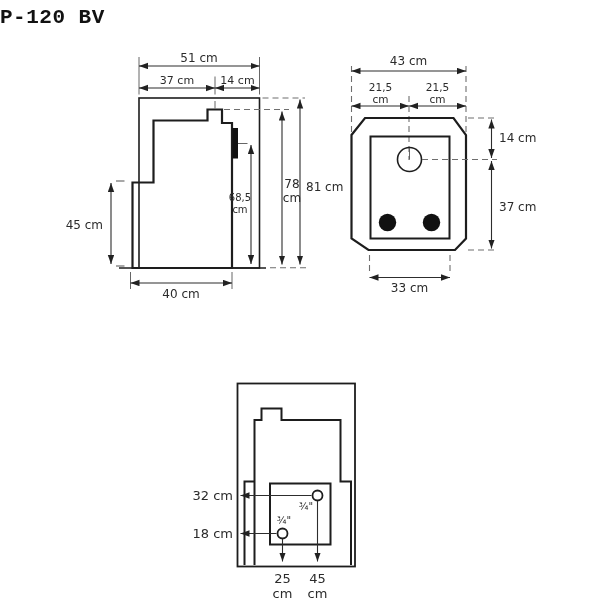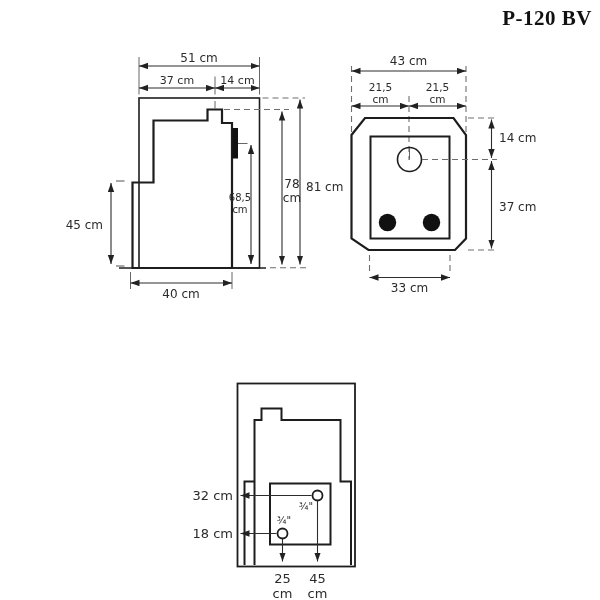--- a/index.html
+++ b/index.html
@@ -1,19 +1,19 @@
 <!DOCTYPE html>
 <html><head>
 <meta charset="utf-8">
 <style>
   html,body{margin:0;padding:0;background:#fff;}
   #canvas{position:relative;width:600px;height:600px;background:#ffffff;overflow:hidden;
           font-family:"DejaVu Sans",sans-serif;}
-  #title{position:absolute;top:6px;left:0;width:592px;text-align:right;
-         font-family:Liberation Serif, serif;
+  #title{position:absolute;top:6px;left:0;width:592px;text-align:left;
+         font-family:Liberation Mono, monospace;
          font-weight:bold;font-size:21px;letter-spacing:.5px;color:#111;}
   svg{position:absolute;top:0;left:0;}
   svg text{font-family:"DejaVu Sans",sans-serif;fill:#2b2b2b;}
   .t12{font-size:12px;}
   .t11{font-size:11px;}
   .t10{font-size:10.5px;}
   .t9{font-size:10px;}
   .t13{font-size:13px;}
   .outline{stroke:#1d1d1d;stroke-width:2.2;fill:none;stroke-linejoin:miter;}
   .outline2{stroke:#1d1d1d;stroke-width:2;fill:none;stroke-linejoin:miter;}

